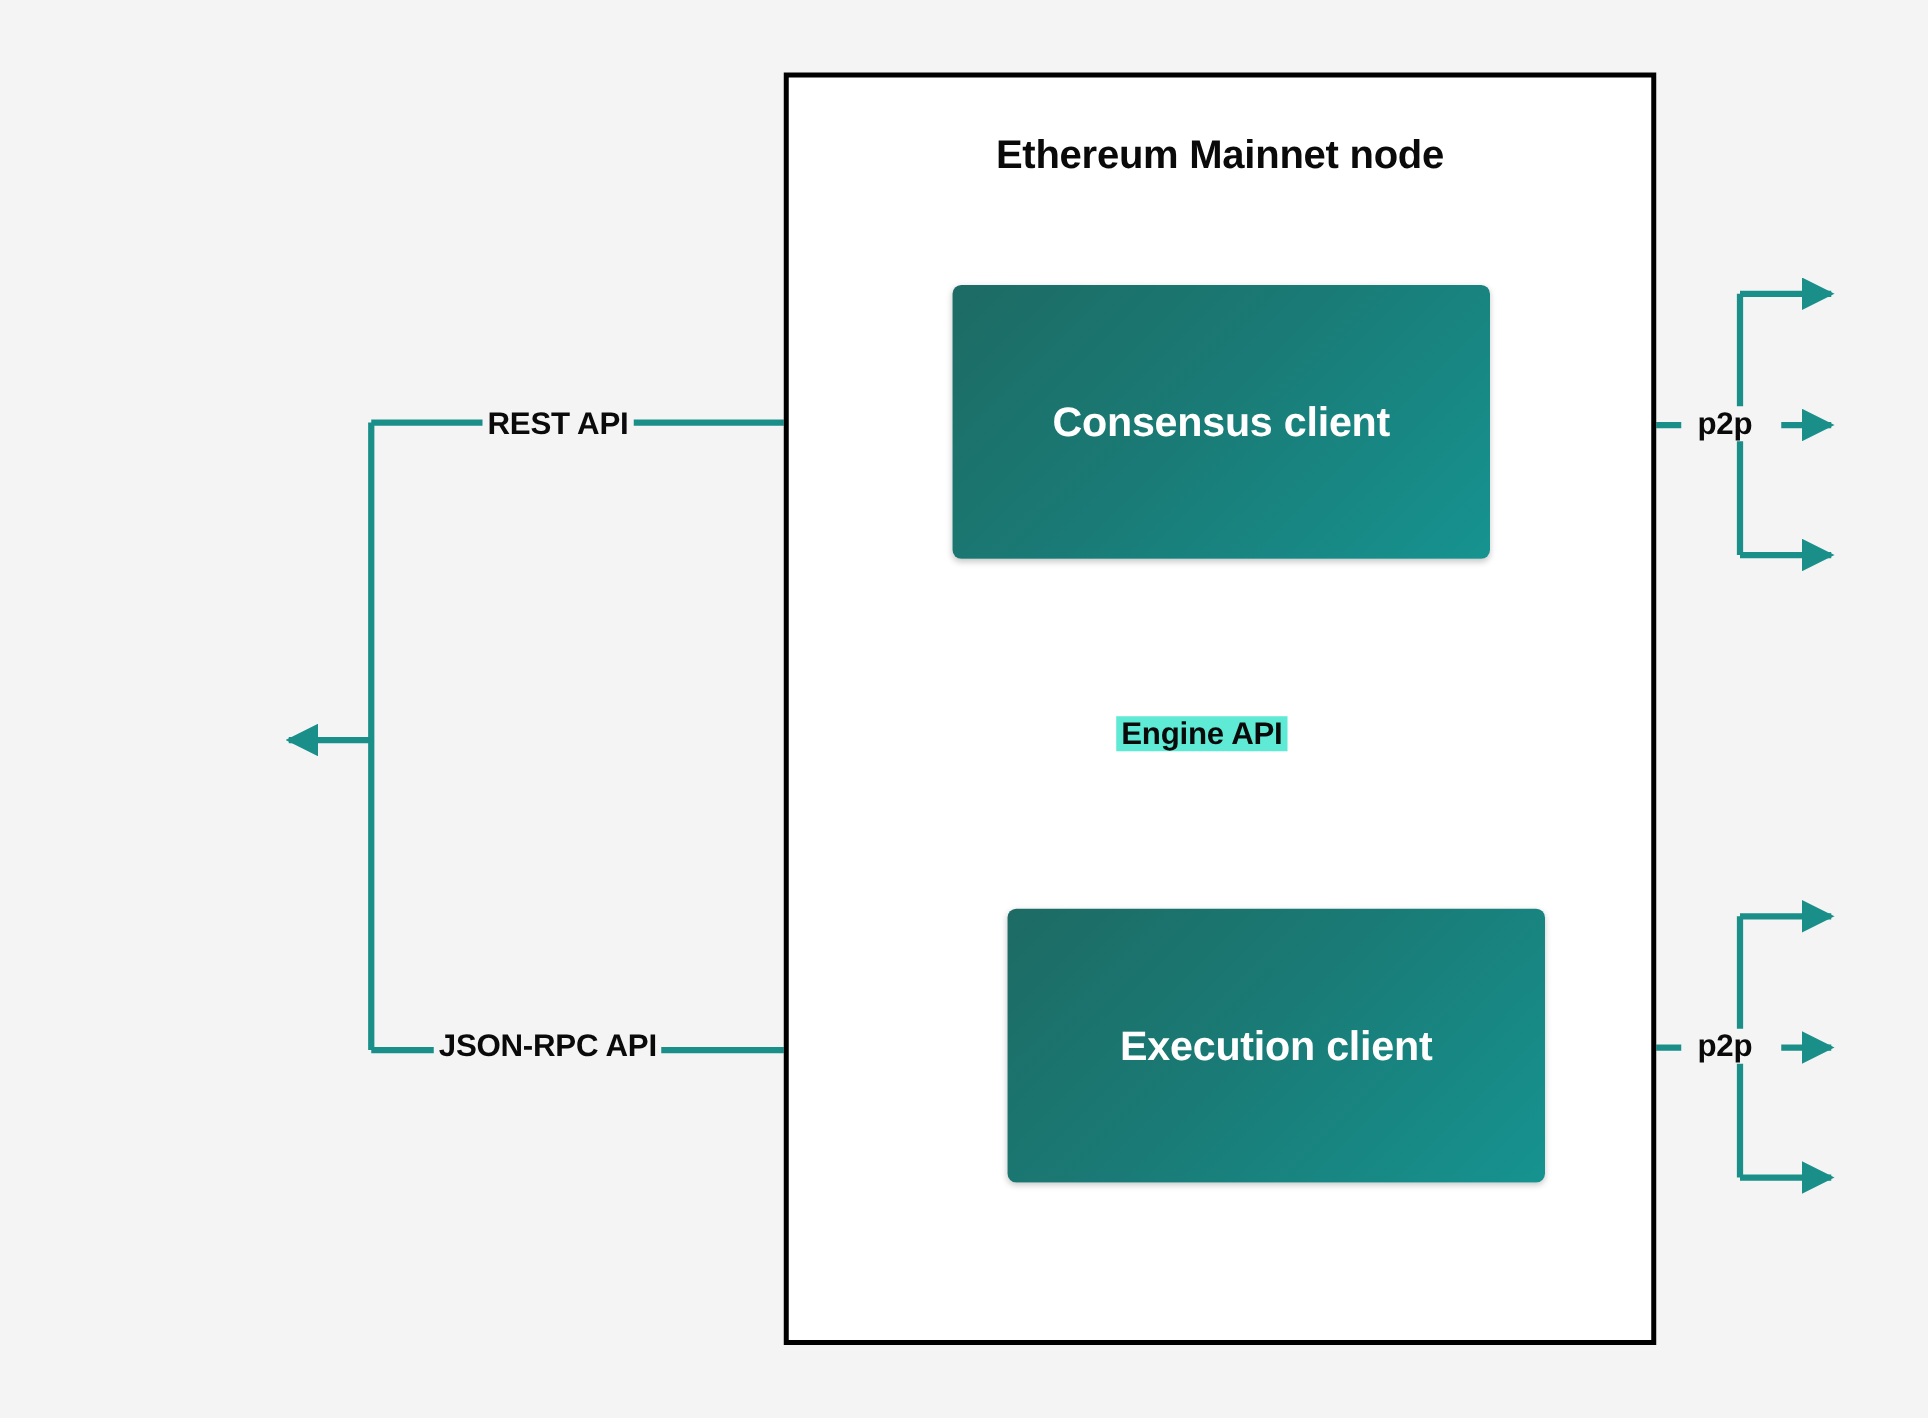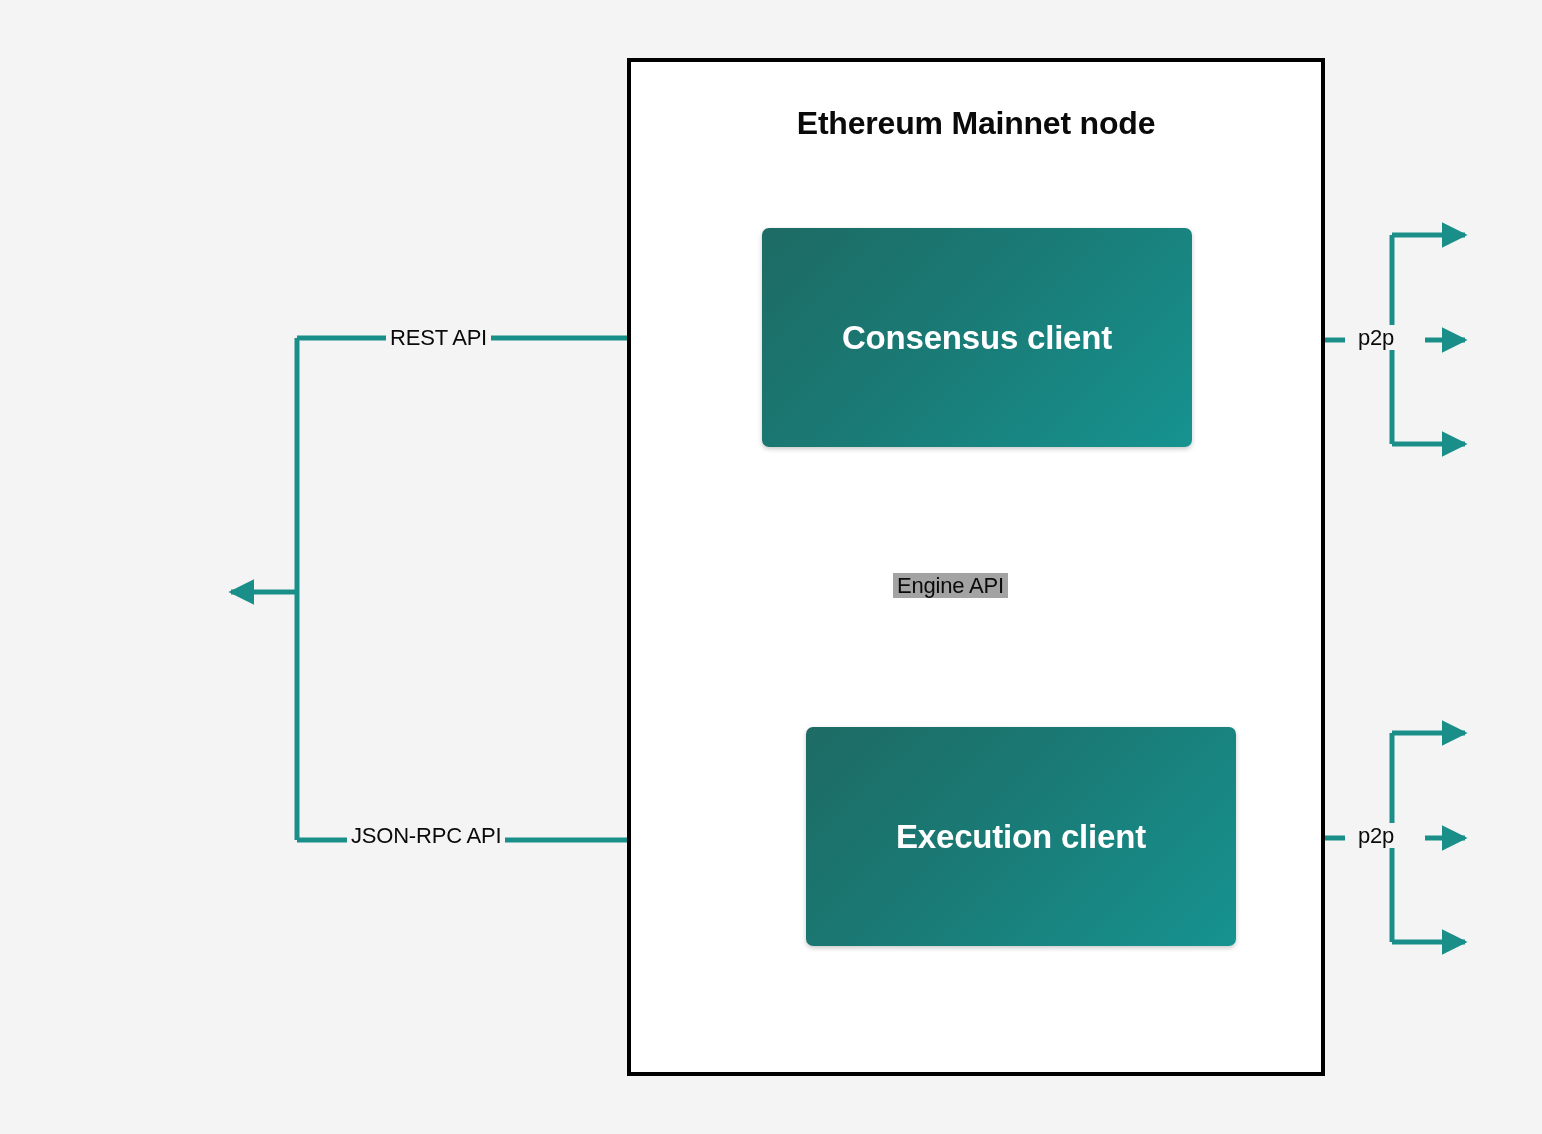--- a/index.html
+++ b/index.html
@@ -86,32 +86,32 @@
   }
   #user-box .label {
     color: #ffffff;
     font-size: 28px;
     font-weight: bold;
   }
 
   
   .edge-label {
     position: absolute;
-    font-size: 22px;
-    font-weight: normal;
+    font-size: 25px;
+    font-weight: bold;
     color: #0a0a0a;
     background: transparent;
     white-space: nowrap;
     letter-spacing: -0.2px;
   }
   .edge-label .chip {
     background: #f4f4f4;
     padding: 0 4px;
   }
-  .edge-label.on-white .chip { background: #a3a3a3; }
+  .edge-label.on-white .chip { background: #5eead4; }
 
   #label-rest      { left: 386px; top: 325px; }
   #label-jsonrpc   { left: 347px; top: 823px; }
   #label-engine    { left: 893px; top: 573px; }
   #label-p2p-top   { left: 1354px; top: 325px; }
   #label-p2p-bot   { left: 1354px; top: 823px; }
 </style>
 </head>
 <body>
 

